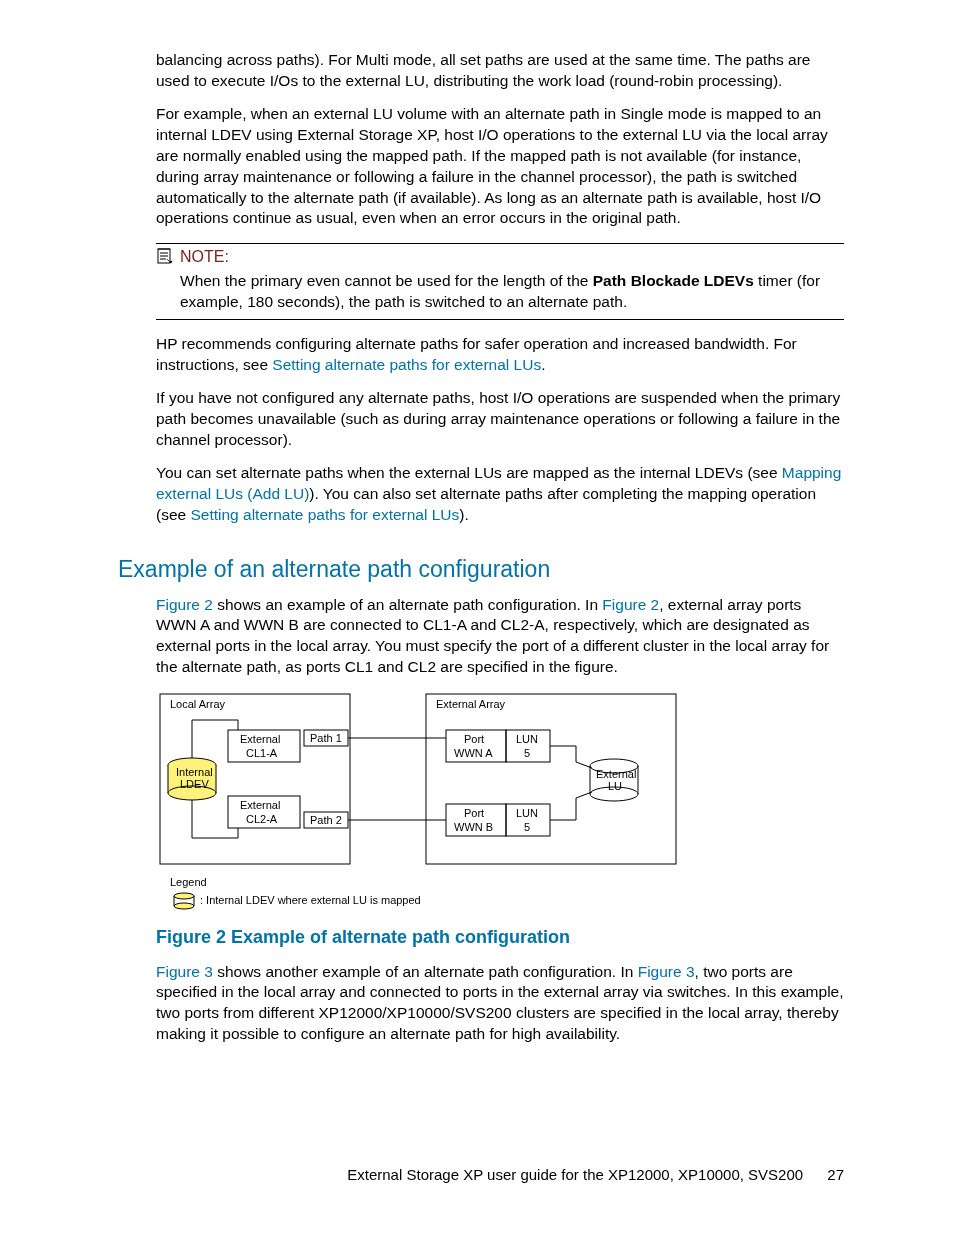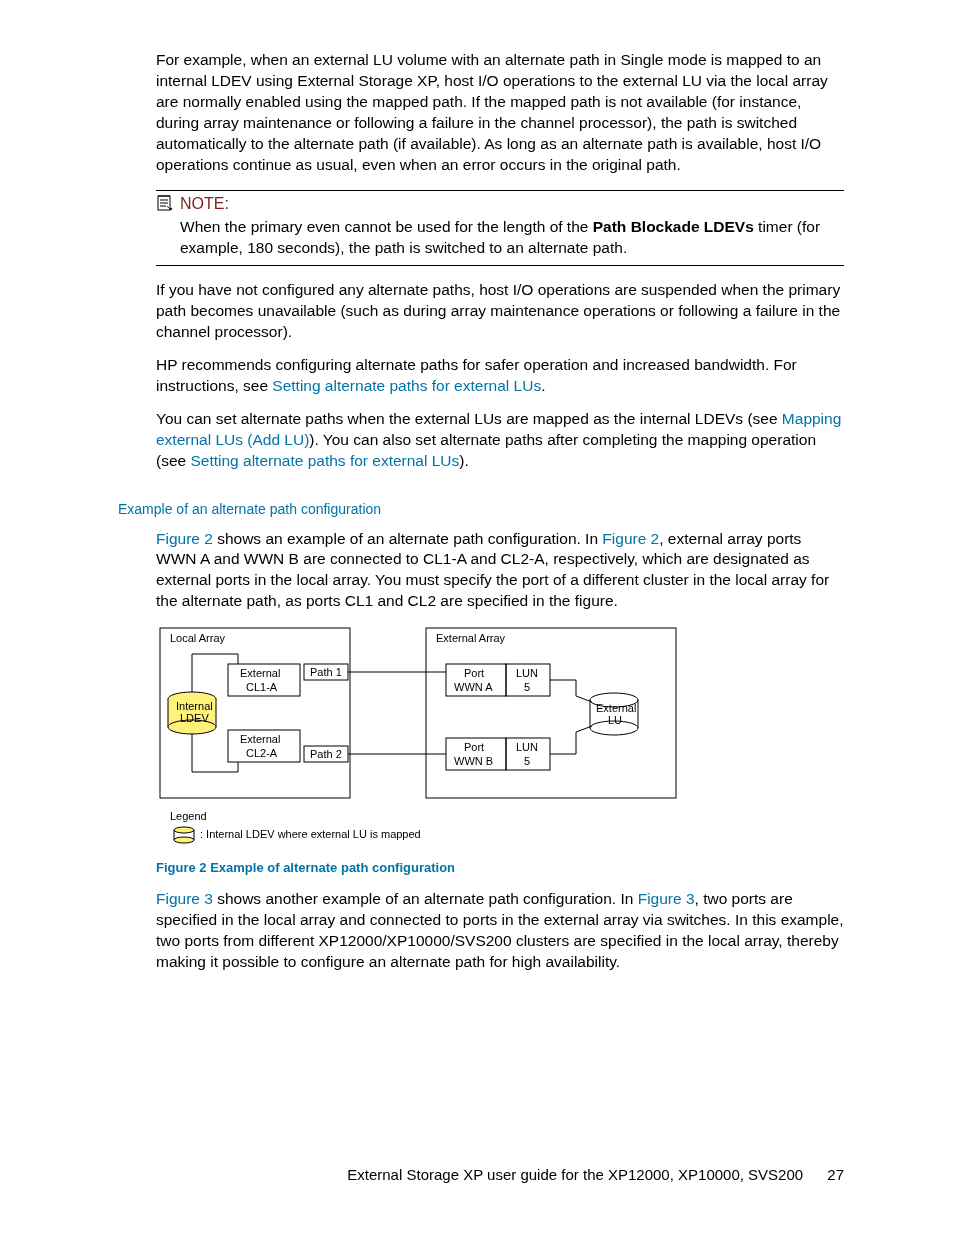--- a/index.html
+++ b/index.html
@@ -44,27 +44,27 @@
     margin-top: 1px;
   }
   .note-heading {
     color: #7f1d1d;
     font-size: 16px;
   }
   .note-body { margin-left: 24px; margin-bottom:4px;}
   h2.section {
     color: #0073a8;
     font-weight: normal;
-    font-size: 14px;
+    font-size: 23px;
     margin: 28px 0 10px -38px;
   }
   .figcap {
     color: #0073a8;
     font-weight: bold;
-    font-size: 13px;
+    font-size: 18px;
     margin: 10px 0 12px 0;
   }
   .bold { font-weight: bold; }
   .footer {
     position: absolute;
     bottom: 50px;
     right: 110px;
     font-size: 15px;
   }
   .footer .pg { margin-left: 20px; }
@@ -76,20 +76,21 @@
     margin: 8px 0 6px 0;
   }
   .diagram svg { display:block; }
   .dlabel { font-family: Arial, Helvetica, sans-serif; font-size: 11px; fill: #000; }
 </style>
 </head>
 <body>
 
 <div class="page">
   <div class="content">
+    <p>balancing across paths). For Multi mode, all set paths are used at the same time. The paths are used to execute I/Os to the external LU, distributing the work load (round-robin processing).</p>
     <p>For example, when an external LU volume with an alternate path in Single mode is mapped to an internal LDEV using External Storage XP, host I/O operations to the external LU via the local array are normally enabled using the mapped path. If the mapped path is not available (for instance, during array maintenance or following a failure in the channel processor), the path is switched automatically to the alternate path (if available). As long as an alternate path is available, host I/O operations continue as usual, even when an error occurs in the original path.</p>
 
     <hr class="note-sep">
     <div class="note-row">
       <span class="note-icon">
         <svg width="18" height="18" viewBox="0 0 18 18">
           <rect x="2" y="2" width="12" height="14" fill="none" stroke="#000" stroke-width="1"></rect>
           <line x1="3" y1="1" x2="3" y2="3" stroke="#000"></line>
             <line x1="5" y1="1" x2="5" y2="3" stroke="#000"></line>
           <line x1="7" y1="1" x2="7" y2="3" stroke="#000"></line>
@@ -102,25 +103,25 @@
           <path d="M11 12 l4 4 M14 15 l2 -1 l-1 2 z" stroke="#000" fill="#000" stroke-width="0.8"></path>
         </svg>
       </span>
       <span class="note-heading">NOTE:</span>
     </div>
     <p class="note-body">
       <span>When the primary even cannot be used for the length of the </span><span class="bold">Path Blockade LDEVs</span><span> timer (for example, 180 seconds), the path is switched to an alternate path.</span>
     </p>
     <hr class="note-sep2">
 
+    <p>
+      <span>HP recommends configuring alternate paths for safer operation and increased bandwidth. For instructions, see </span><span class="link">Setting alternate paths for external LUs</span><span>.</span>
+    </p>
+
     <p>If you have not configured any alternate paths, host I/O operations are suspended when the primary path becomes unavailable (such as during array maintenance operations or following a failure in the channel processor).</p>
-
-    <p>
-      <span>HP recommends configuring alternate paths for safer operation and increased bandwidth. For instructions, see </span><span class="link">Setting alternate paths for external LUs</span><span>.</span>
-    </p>
 
     <p>
       <span>You can set alternate paths when the external LUs are mapped as the internal LDEVs (see </span><span class="link">Mapping external LUs (Add LU)</span><span>). You can also set alternate paths after completing the mapping operation (see </span><span class="link">Setting alternate paths for external LUs</span><span>).</span>
     </p>
 
     <h2 class="section">Example of an alternate path configuration</h2>
 
     <p>
       <span class="link">Figure 2</span><span> shows an example of an alternate path configuration. In </span><span class="link">Figure 2</span><span>, external array ports WWN A and WWN B are connected to CL1-A and CL2-A, respectively, which are designated as external ports in the local array. You must specify the port of a different cluster in the local array for the alternate path, as ports CL1 and CL2 are specified in the figure.</span>
     </p>

